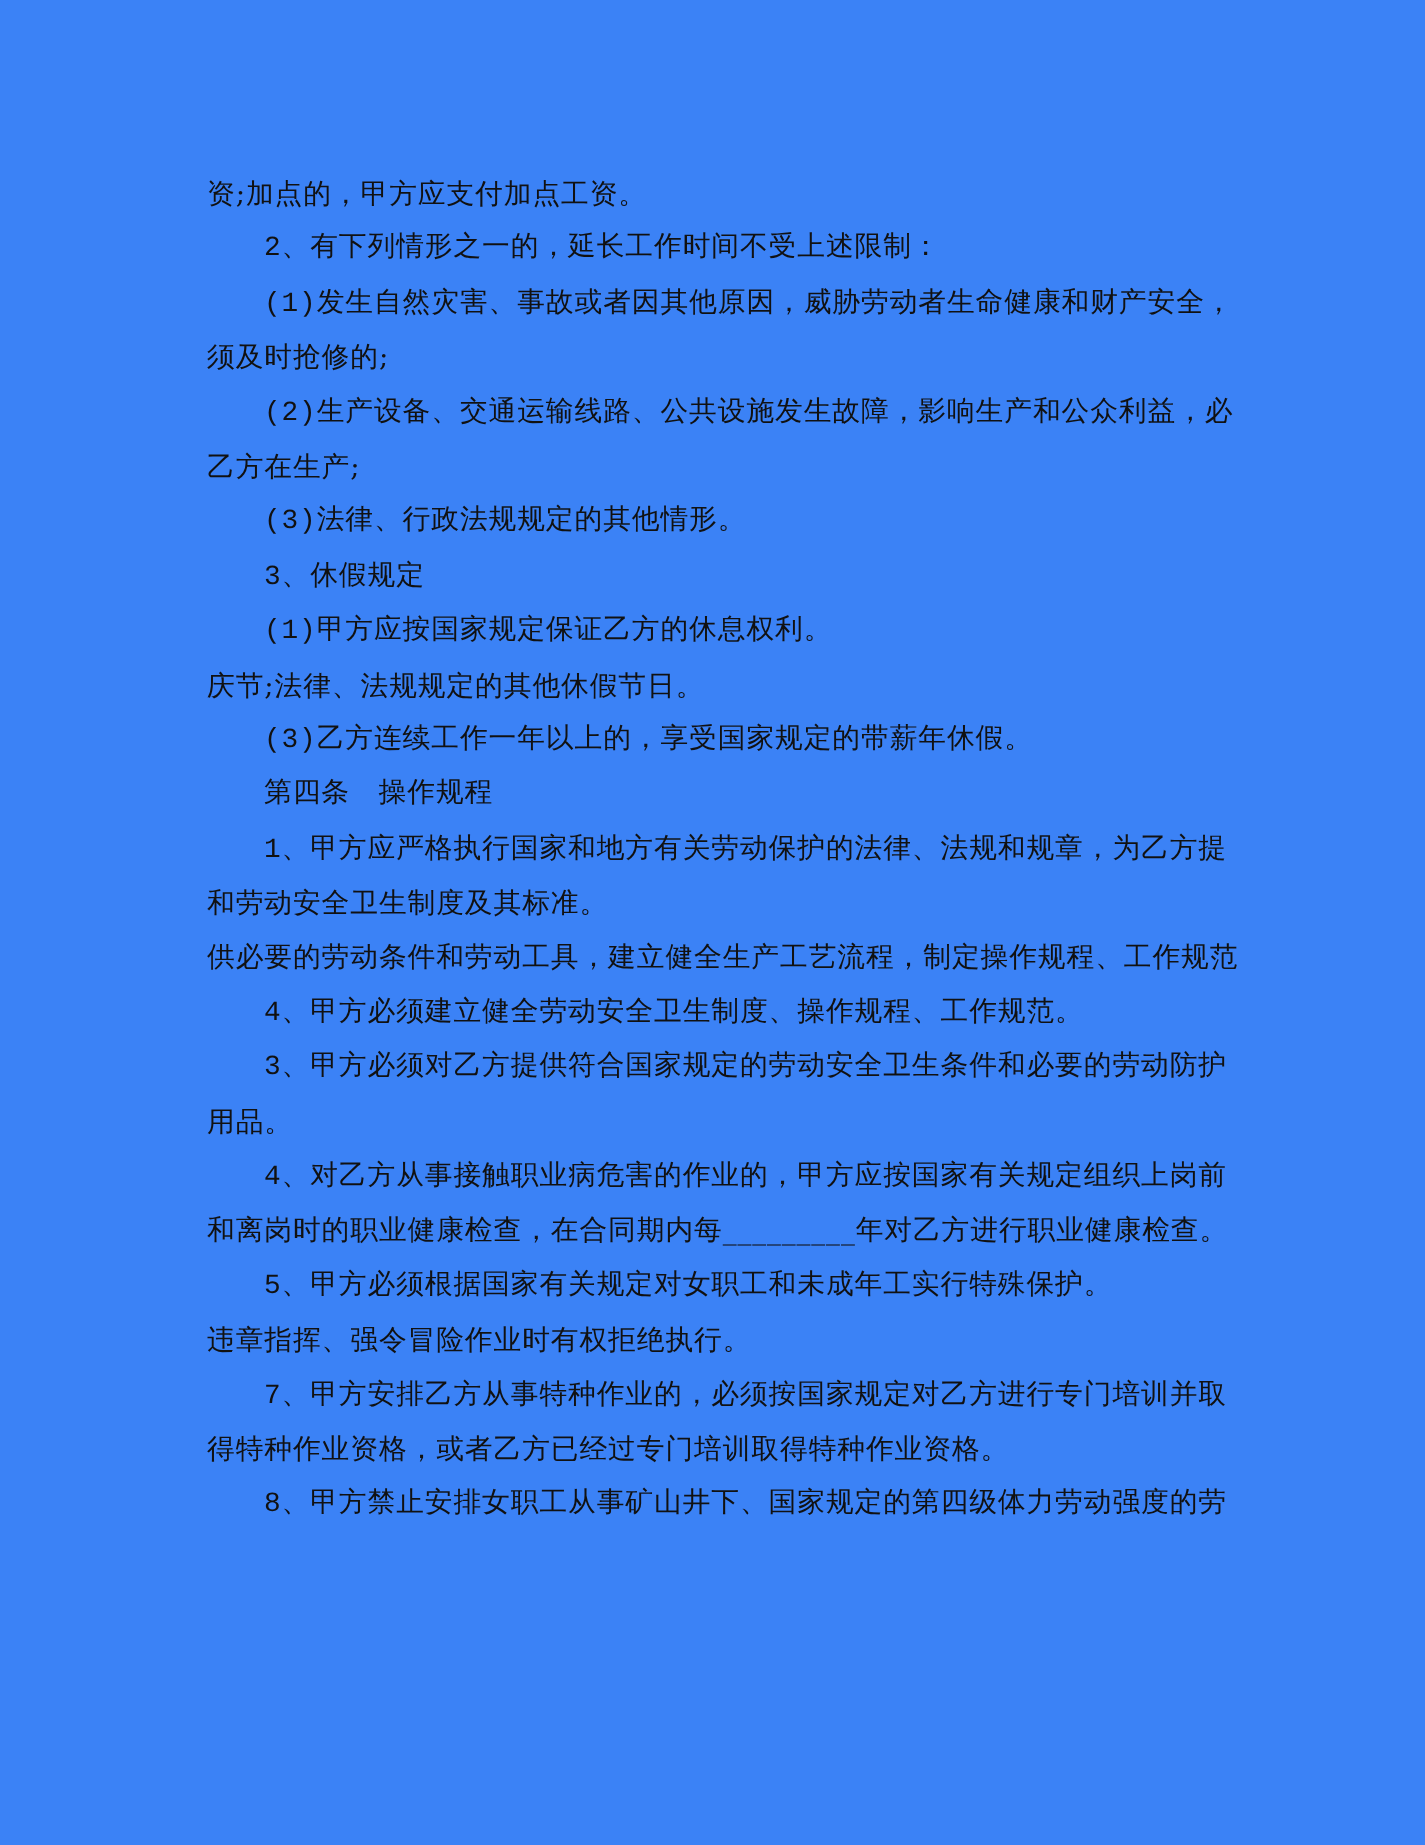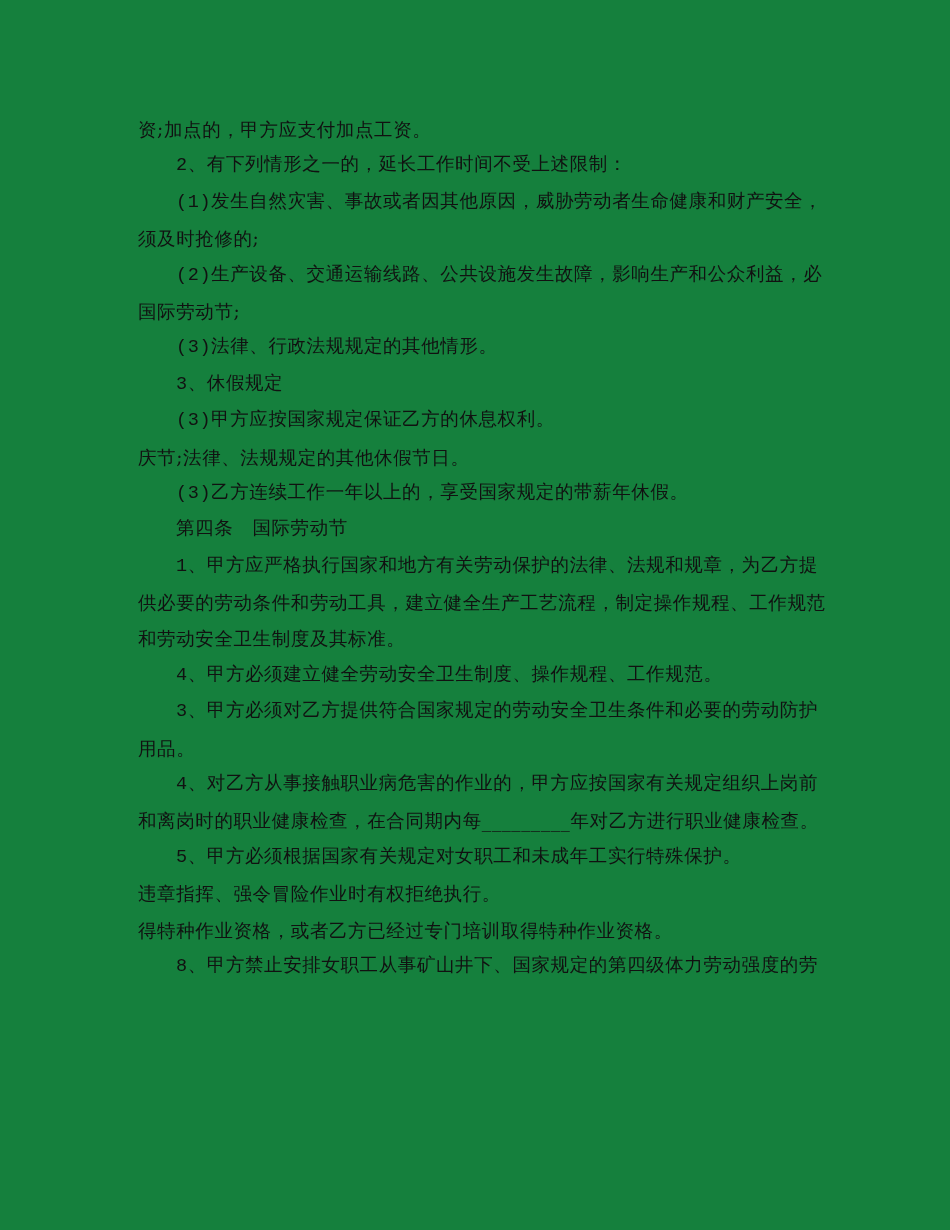--- a/index.html
+++ b/index.html
@@ -1,18 +1,18 @@
 <!DOCTYPE html>
 <html><head>
 <meta charset="utf-8">
 <style>
   html, body { margin: 0; padding: 0; background: #ffffff; }
   body { width: 950px; height: 1230px; position: relative; overflow: hidden; }
   .page {
-    position: absolute; left: 0; top: 0; width: 950px; height: 1230px; background: #15803d;
+    position: absolute; left: 0; top: 0; width: 950px; height: 1230px; background: #3b82f6;
   }
   .body-text {
     position: absolute; left: 138px; top: 116px; width: 680px;
     font-family: "DejaVu Serif", "Liberation Serif", serif;
     font-size: 18.5px; color: #111111;
   }
   .line {
     height: 36.4px; line-height: 28px; white-space: nowrap;
     letter-spacing: 0.6px;
   }
@@ -21,33 +21,34 @@
 </head>
 <body>
 
 <div class="page">
   <div class="body-text">
     <div class="line">资;加点的，甲方应支付加点工资。</div>
     <div class="line indent">2、有下列情形之一的，延长工作时间不受上述限制：</div>
     <div class="line indent">(1)发生自然灾害、事故或者因其他原因，威胁劳动者生命健康和财产安全，</div>
     <div class="line">须及时抢修的;</div>
     <div class="line indent">(2)生产设备、交通运输线路、公共设施发生故障，影响生产和公众利益，必</div>
-    <div class="line">国际劳动节;</div>
+    <div class="line">乙方在生产;</div>
     <div class="line indent">(3)法律、行政法规规定的其他情形。</div>
     <div class="line indent">3、休假规定</div>
-    <div class="line indent">(3)甲方应按国家规定保证乙方的休息权利。</div>
+    <div class="line indent">(1)甲方应按国家规定保证乙方的休息权利。</div>
     <div class="line">庆节;法律、法规规定的其他休假节日。</div>
     <div class="line indent">(3)乙方连续工作一年以上的，享受国家规定的带薪年休假。</div>
-    <div class="line indent">第四条　国际劳动节</div>
+    <div class="line indent">第四条　操作规程</div>
     <div class="line indent">1、甲方应严格执行国家和地方有关劳动保护的法律、法规和规章，为乙方提</div>
+    <div class="line">和劳动安全卫生制度及其标准。</div>
     <div class="line">供必要的劳动条件和劳动工具，建立健全生产工艺流程，制定操作规程、工作规范</div>
-    <div class="line">和劳动安全卫生制度及其标准。</div>
     <div class="line indent">4、甲方必须建立健全劳动安全卫生制度、操作规程、工作规范。</div>
     <div class="line indent">3、甲方必须对乙方提供符合国家规定的劳动安全卫生条件和必要的劳动防护</div>
     <div class="line">用品。</div>
     <div class="line indent">4、对乙方从事接触职业病危害的作业的，甲方应按国家有关规定组织上岗前</div>
     <div class="line">和离岗时的职业健康检查，在合同期内每_________年对乙方进行职业健康检查。</div>
     <div class="line indent">5、甲方必须根据国家有关规定对女职工和未成年工实行特殊保护。</div>
     <div class="line">违章指挥、强令冒险作业时有权拒绝执行。</div>
+    <div class="line indent">7、甲方安排乙方从事特种作业的，必须按国家规定对乙方进行专门培训并取</div>
     <div class="line">得特种作业资格，或者乙方已经过专门培训取得特种作业资格。</div>
     <div class="line indent">8、甲方禁止安排女职工从事矿山井下、国家规定的第四级体力劳动强度的劳</div>
   </div>
 </div>
 
 </body></html>

